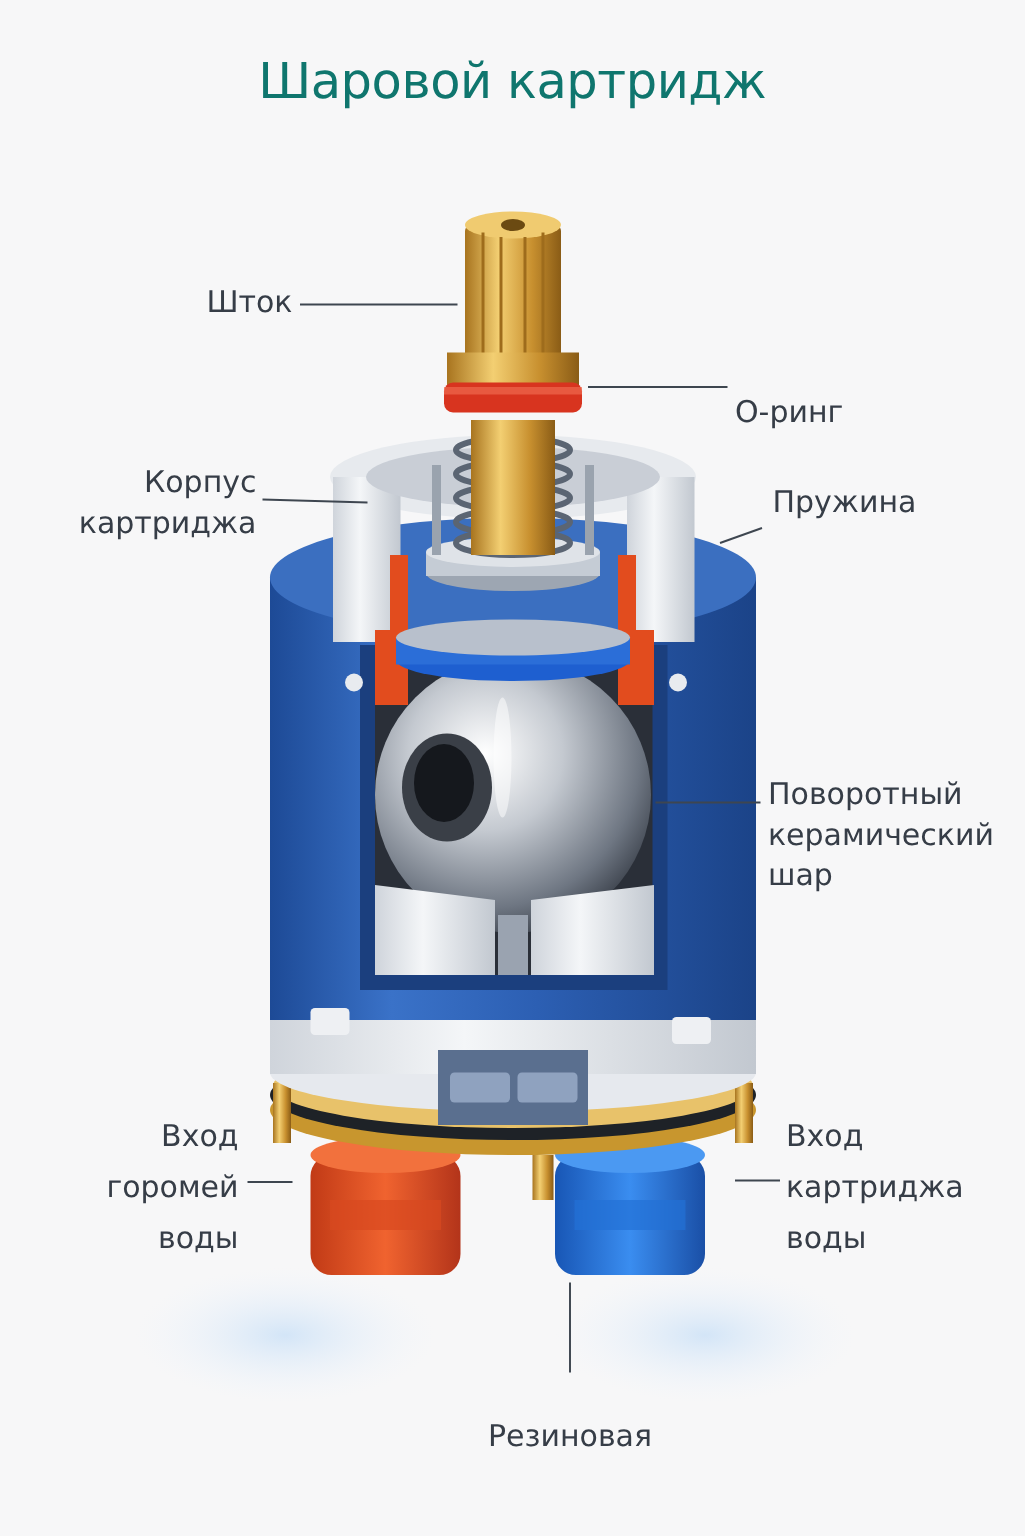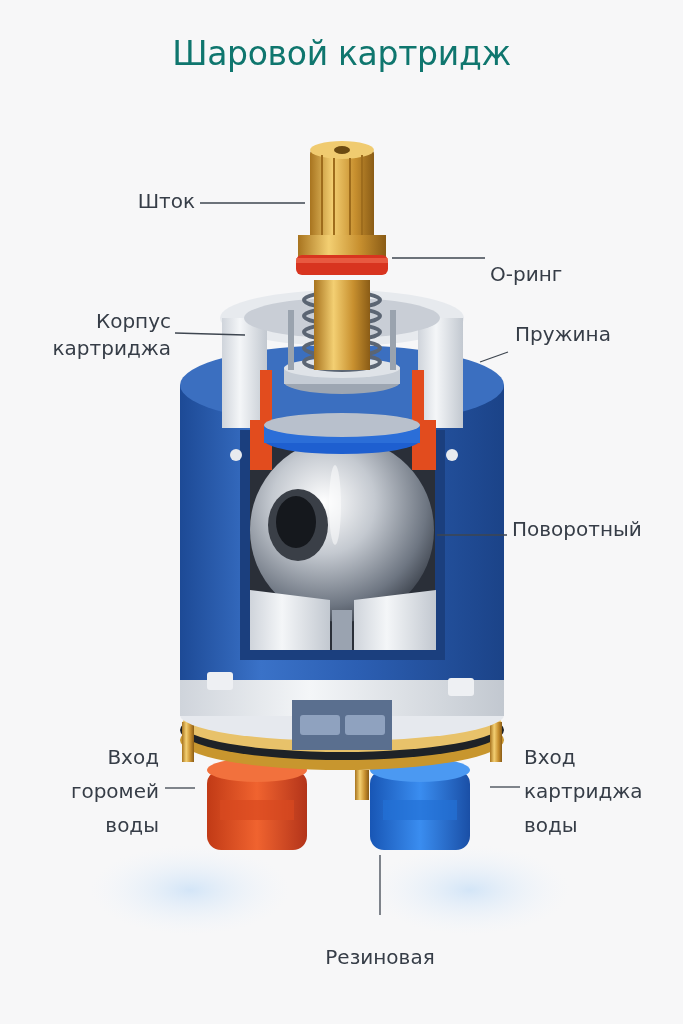--- a/index.html
+++ b/index.html
@@ -193,20 +193,22 @@
   <div>Корпус</div>
   <div>картриджа</div>
 </div>
 
 <div class="label" style="left:515px;top:321px;">
   <span>Пружина</span>
 </div>
 
 <div class="label" style="left:512px;top:516px;">
   <div>Поворотный</div>
+  <div>керамический</div>
+  <div>шар</div>
 </div>
 
 <div class="label right" style="right:524px;top:740px;line-height:34px;">
   <div>Вход</div>
   <div>горомей</div>
   <div>воды</div>
 </div>
 
 <div class="label" style="left:524px;top:740px;line-height:34px;">
   <div>Вход</div>

